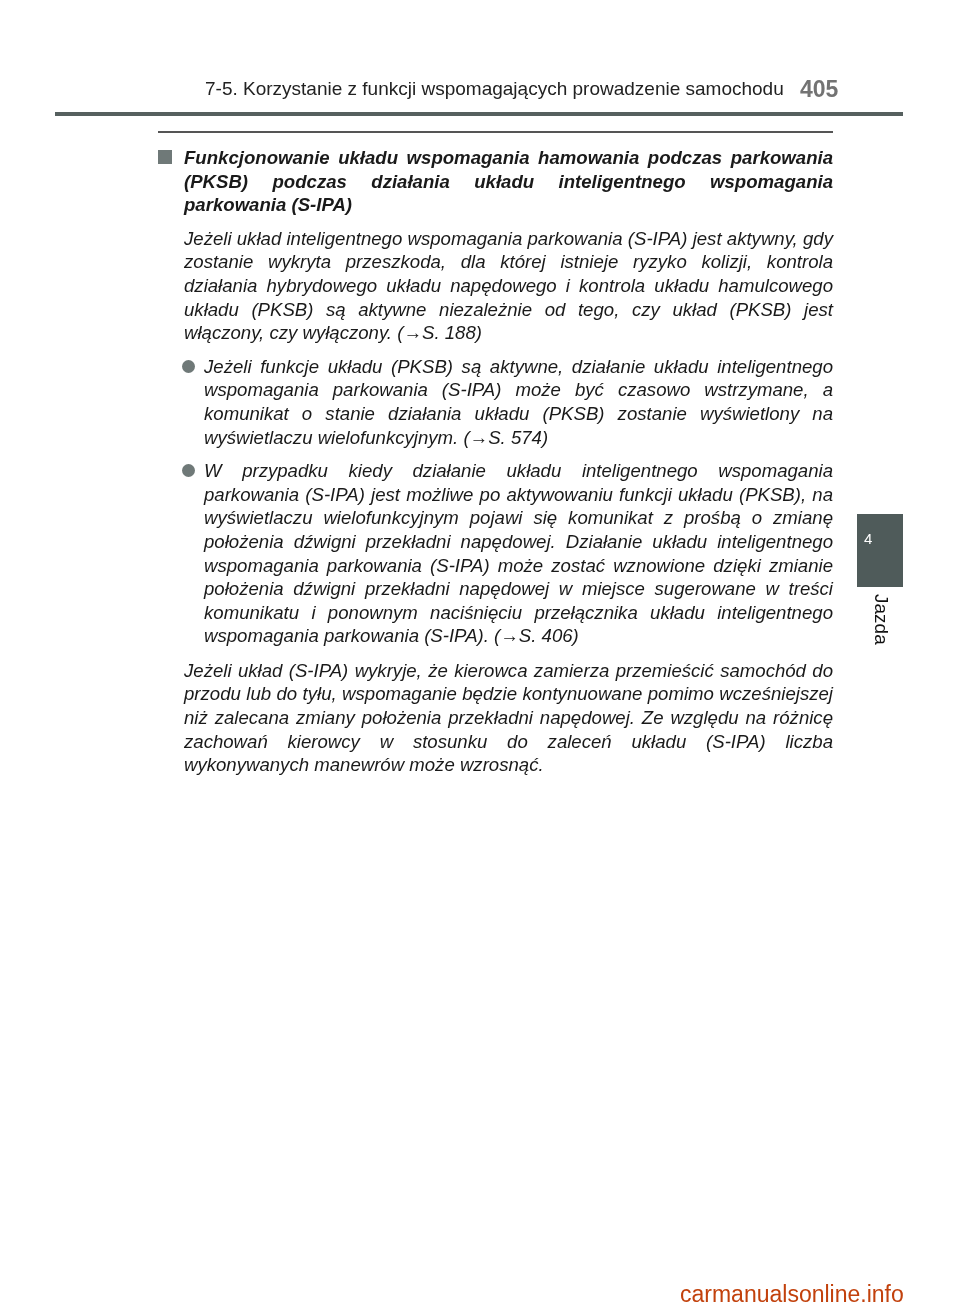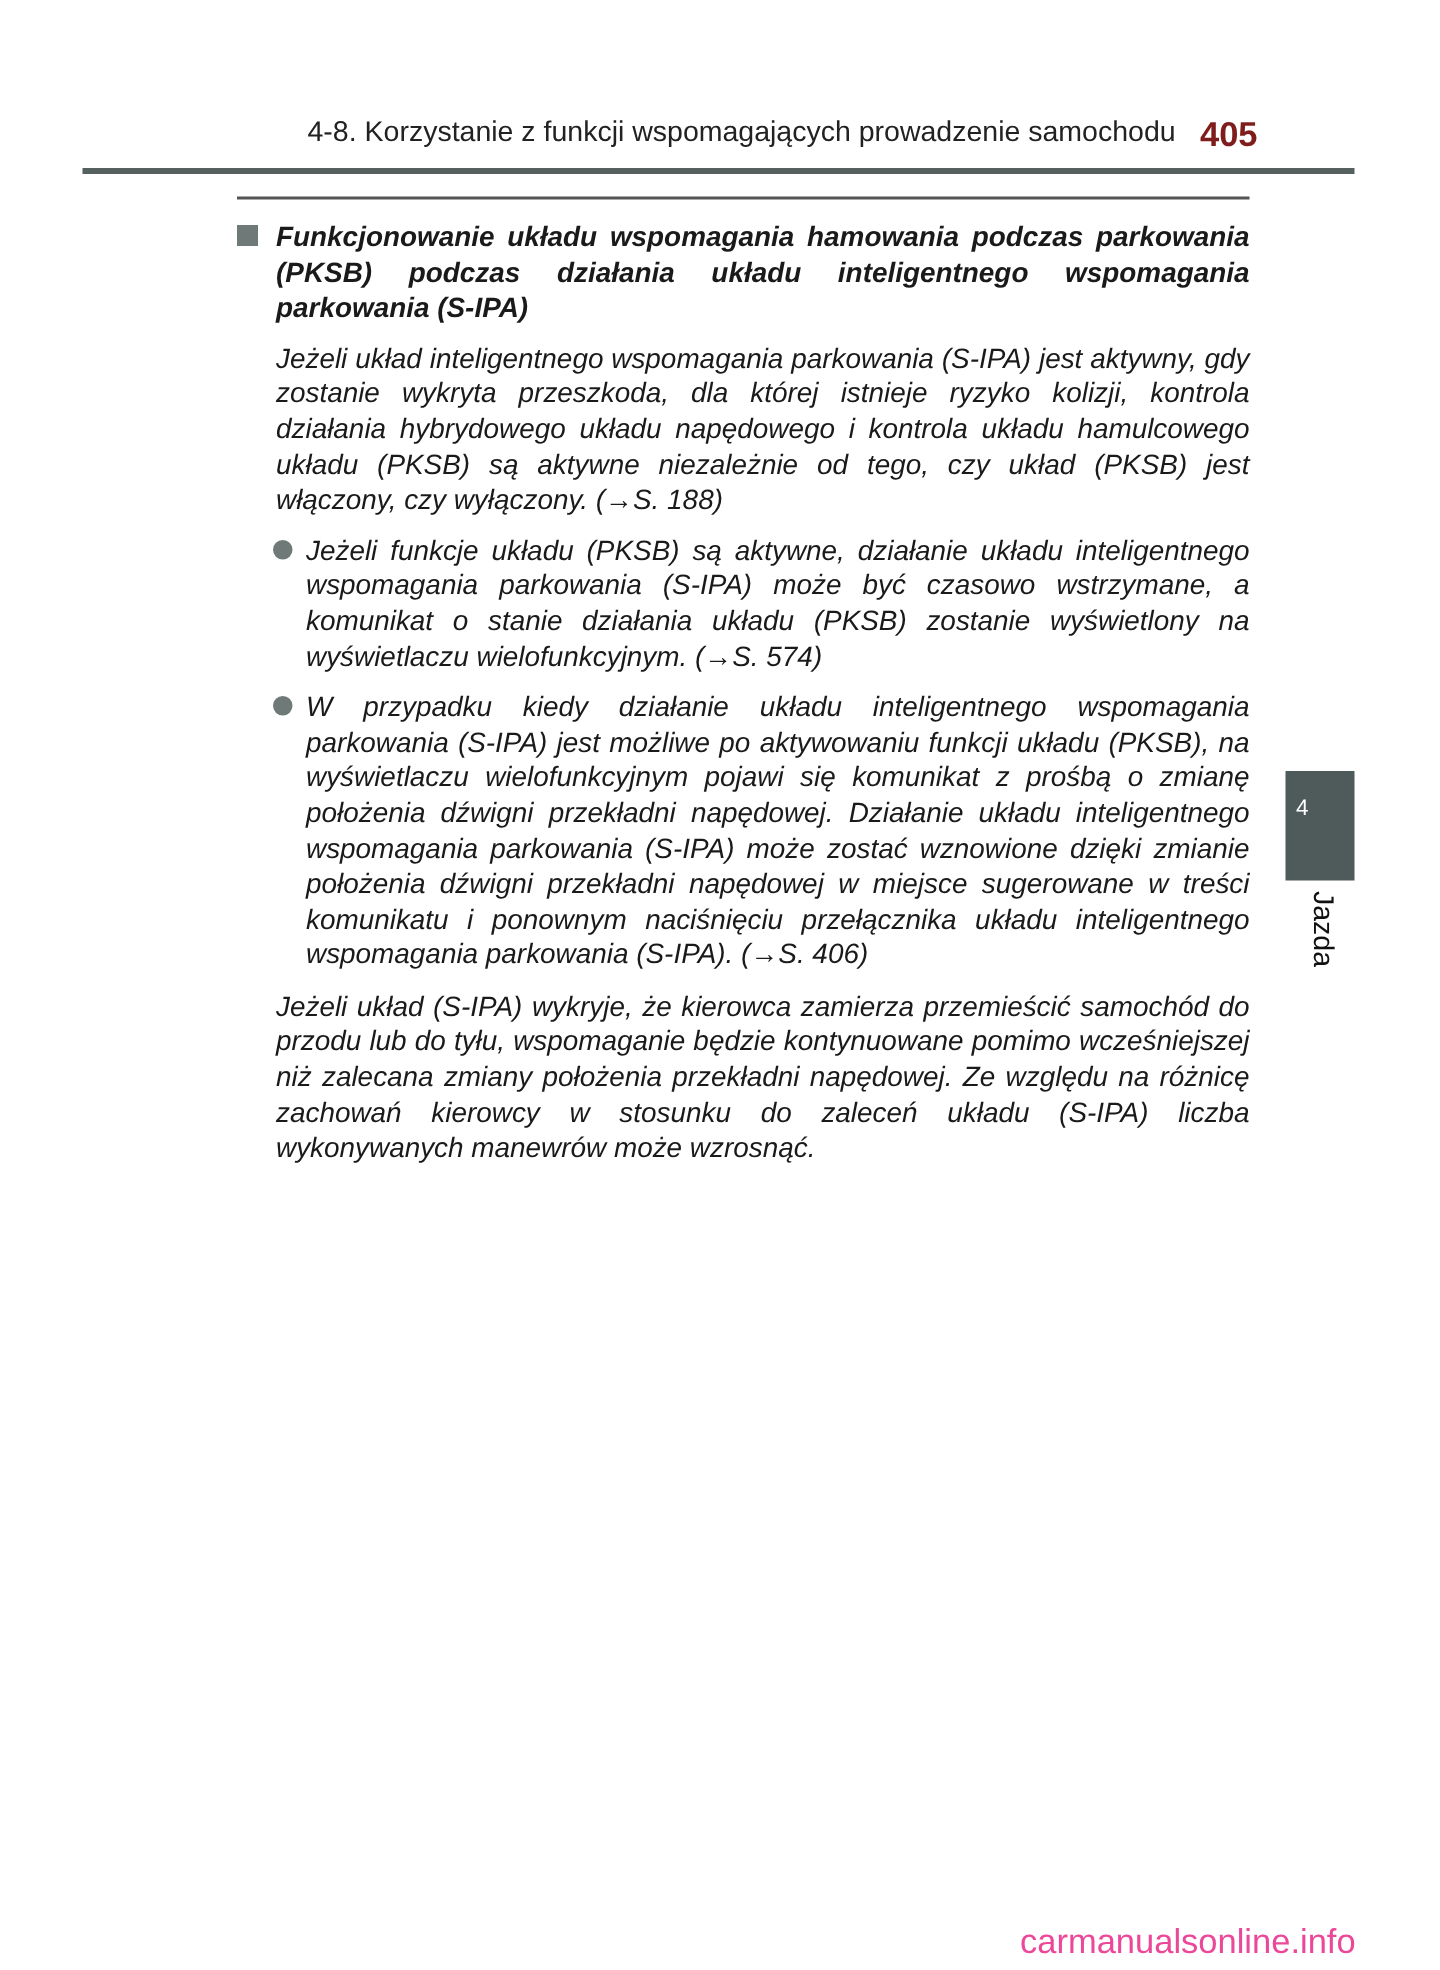--- a/index.html
+++ b/index.html
@@ -7,21 +7,21 @@
     width: 960px; height: 1313px; position: relative; overflow: hidden;
     font-family: "Liberation Sans", sans-serif; color: #1a1a1a;
   }
   .header-title {
     position: absolute; left: 205px; top: 78px;
     font-size: 19px; color: #222;
     font-stretch: condensed;
   }
   .page-number {
     position: absolute; left: 800px; top: 76px;
-    font-size: 23px; font-weight: bold; color: #7f1d1d;
+    font-size: 23px; font-weight: bold; color: #737373;
   }
   .header-rule {
     position: absolute; left: 55px; top: 112px; width: 848px; height: 4px;
     background: #56605f;
   }
   .section-rule {
     position: absolute; left: 158px; top: 131px; width: 675px; height: 2px;
     background: #555;
   }
   .side-tab {
@@ -48,27 +48,27 @@
   }
   .para { padding-left: 27px; text-align: justify; margin-bottom: 10px; }
   .bullet { position: relative; padding-left: 47px; text-align: justify; margin-bottom: 10px; }
   .dot-marker {
     position: absolute; left: 25px; top: 5px; width: 13px; height: 13px;
     border-radius: 50%; background: #6f7978;
   }
   .line { display: block; }
   .watermark {
     position: absolute; left: 680px; top: 1281px;
-    font-size: 23px; color: #ec4899;
+    font-size: 23px; color: #c2410c;
   }
 </style>
 </head>
 <body>
 
-<div class="header-title">4-8. Korzystanie z funkcji wspomagających prowadzenie samochodu</div>
+<div class="header-title">7-5. Korzystanie z funkcji wspomagających prowadzenie samochodu</div>
 <div class="page-number">405</div>
 <div class="header-rule"></div>
 <div class="section-rule"></div>
 
 <div class="side-tab">
   <span>4</span>
 </div>
 <div class="side-label">Jazda</div>
 
 <div class="content">

